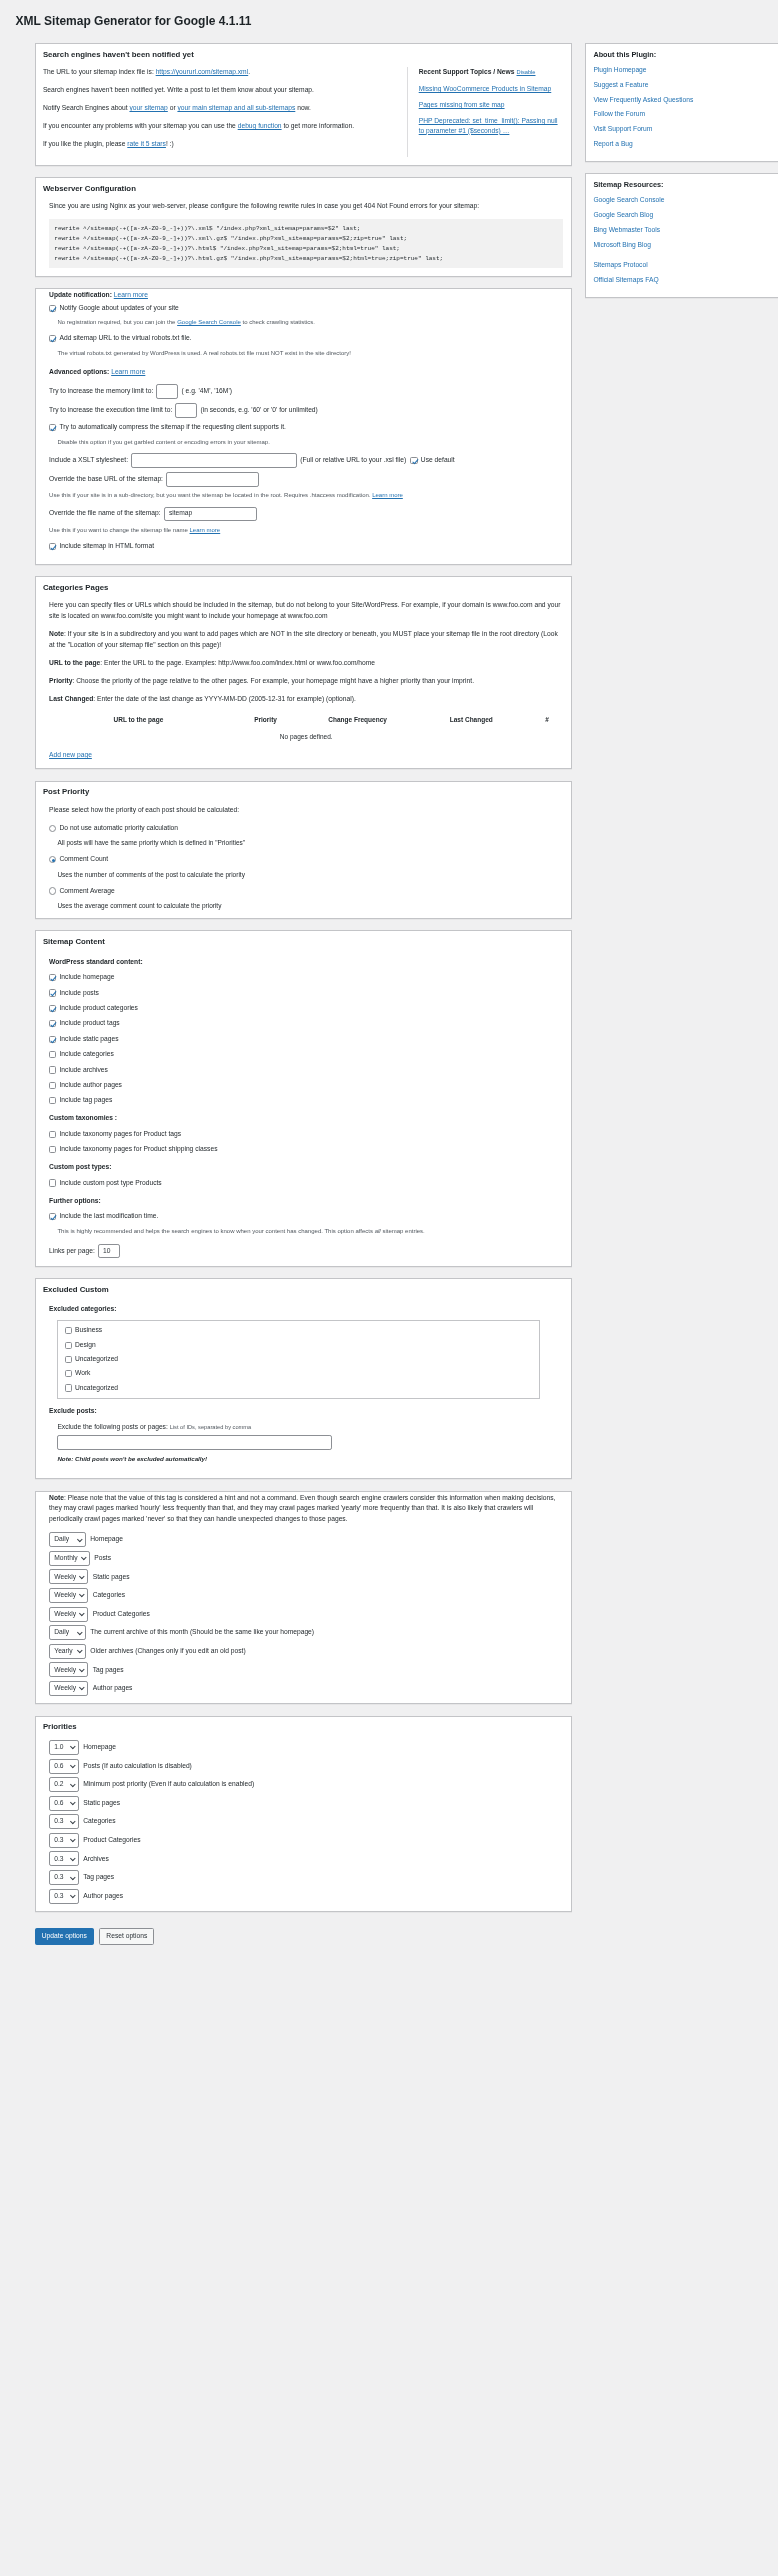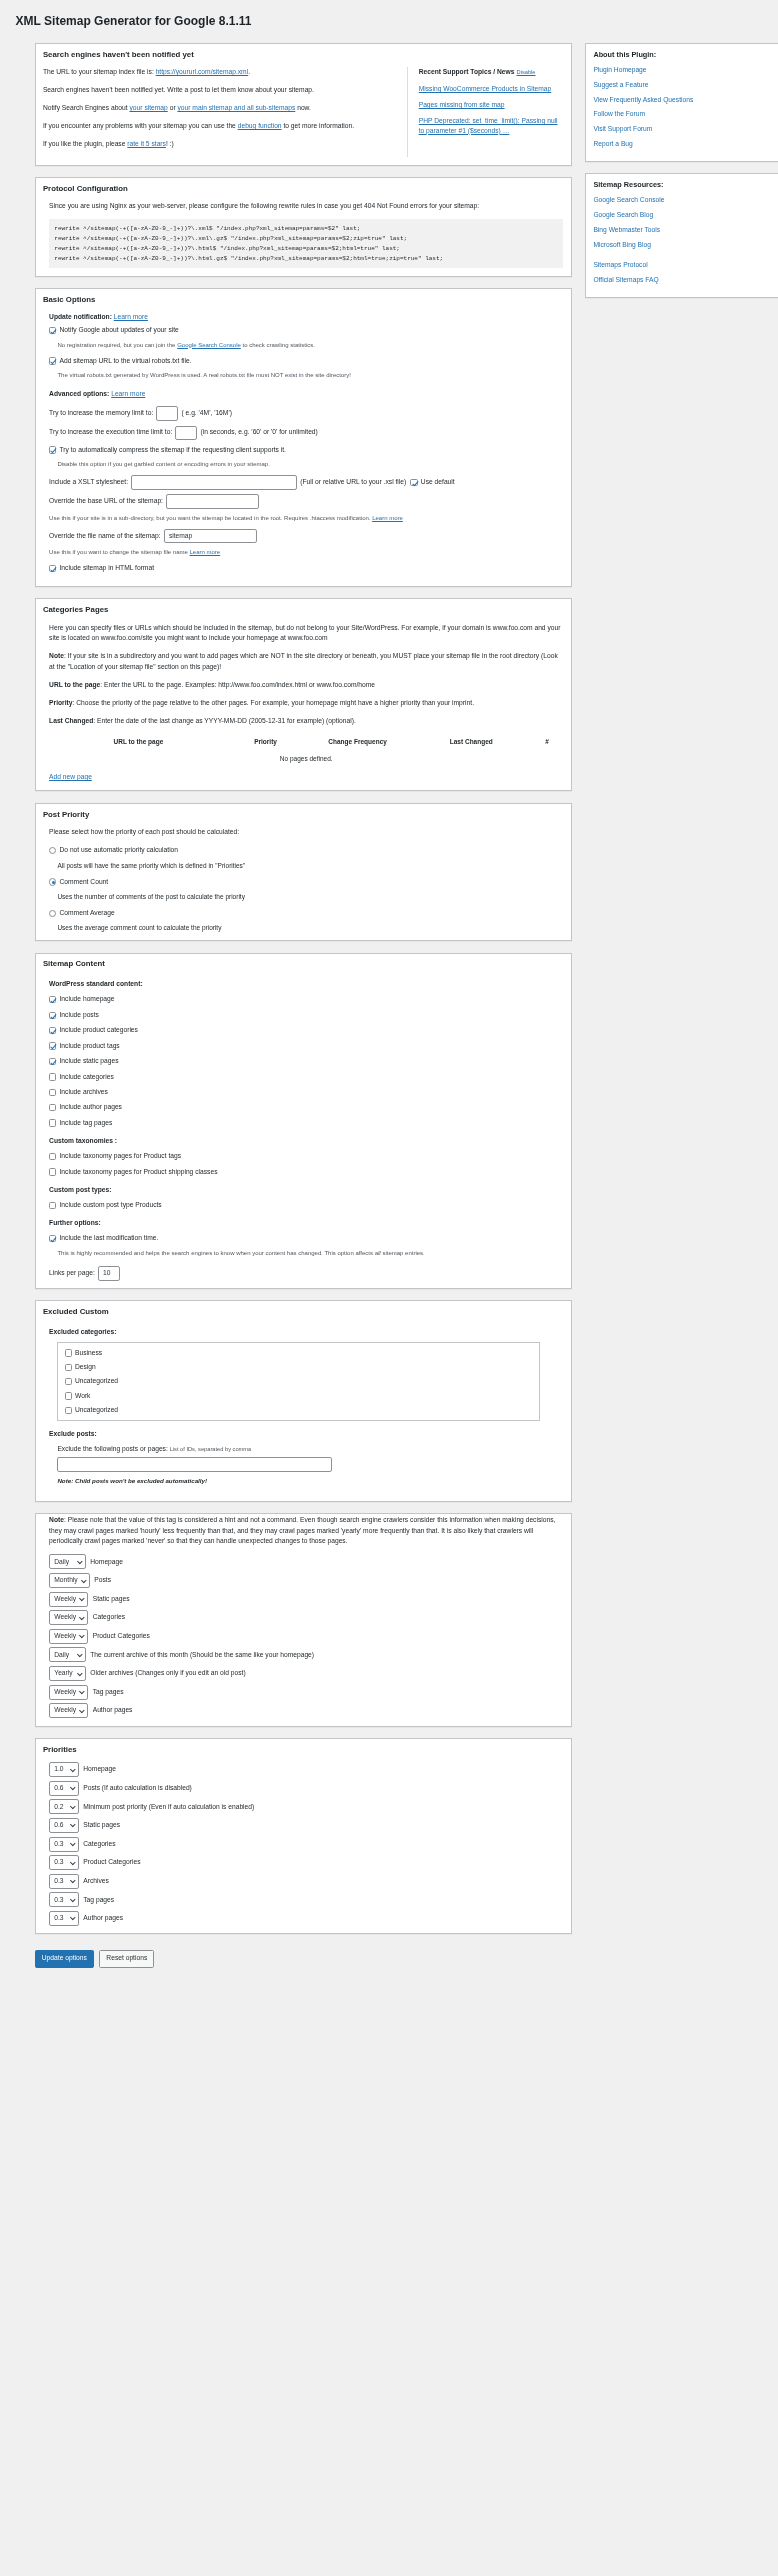--- a/index.html
+++ b/index.html
@@ -209,21 +209,21 @@
   }
   .sub-head { font-weight:700; font-size:6.7px; margin:7.3px 0 4.7px 0; }
   .sub-head.first { margin-top:2.1px; }
   .note-italic { font-style:italic; font-weight:700; font-size:6.2px; margin-top:4.2px; }
   .indent { margin-left:8.3px; }
 </style>
 </head>
 <body>
 
 <div class="wrap">
-  <h1 class="page-title">XML Sitemap Generator for Google 8.1.11</h1>
+  <h1 class="page-title">XML Sitemap Generator for Google 4.1.11</h1>
 
   <div class="cols">
 
     <div class="col-main">
 
       <div class="postbox">
         <h2 class="hndle">Search engines haven't been notified yet</h2>
         <div class="inside tight">
           <div class="intro-grid">
             <div class="intro-left">
@@ -249,32 +249,31 @@
                 <li><a href="#">Missing WooCommerce Products in Sitemap</a></li>
                 <li><a href="#">Pages missing from site map</a></li>
                 <li><a href="#">PHP Deprecated: set_time_limit(): Passing null to parameter #1 ($seconds) …</a></li>
               </ul>
             </div>
           </div>
         </div>
       </div>
 
       <div class="postbox">
-        <h2 class="hndle">Protocol Configuration</h2>
+        <h2 class="hndle">Webserver Configuration</h2>
         <div class="inside">
           <p>Since you are using Nginx as your web-server, please configure the following rewrite rules in case you get 404 Not Found errors for your sitemap:</p>
           <pre class="rewrite">rewrite ^/sitemap(-+([a-zA-Z0-9_-]+))?\.xml$ "/index.php?xml_sitemap=params=$2" last;
 rewrite ^/sitemap(-+([a-zA-Z0-9_-]+))?\.xml\.gz$ "/index.php?xml_sitemap=params=$2;zip=true" last;
 rewrite ^/sitemap(-+([a-zA-Z0-9_-]+))?\.html$ "/index.php?xml_sitemap=params=$2;html=true" last;
 rewrite ^/sitemap(-+([a-zA-Z0-9_-]+))?\.html.gz$ "/index.php?xml_sitemap=params=$2;html=true;zip=true" last;</pre>
         </div>
       </div>
 
       <div class="postbox">
-        <h2 class="hndle">Basic Options</h2>
         <div class="inside">
           <p class="optline">
             <span class="lbl-strong">Update notification:</span>
             <a href="#">Learn more</a>
           </p>
 
           <div class="optrow">
             <label>
               <span class="cb checked"></span>
               <span>Notify Google about updates of your site</span>

